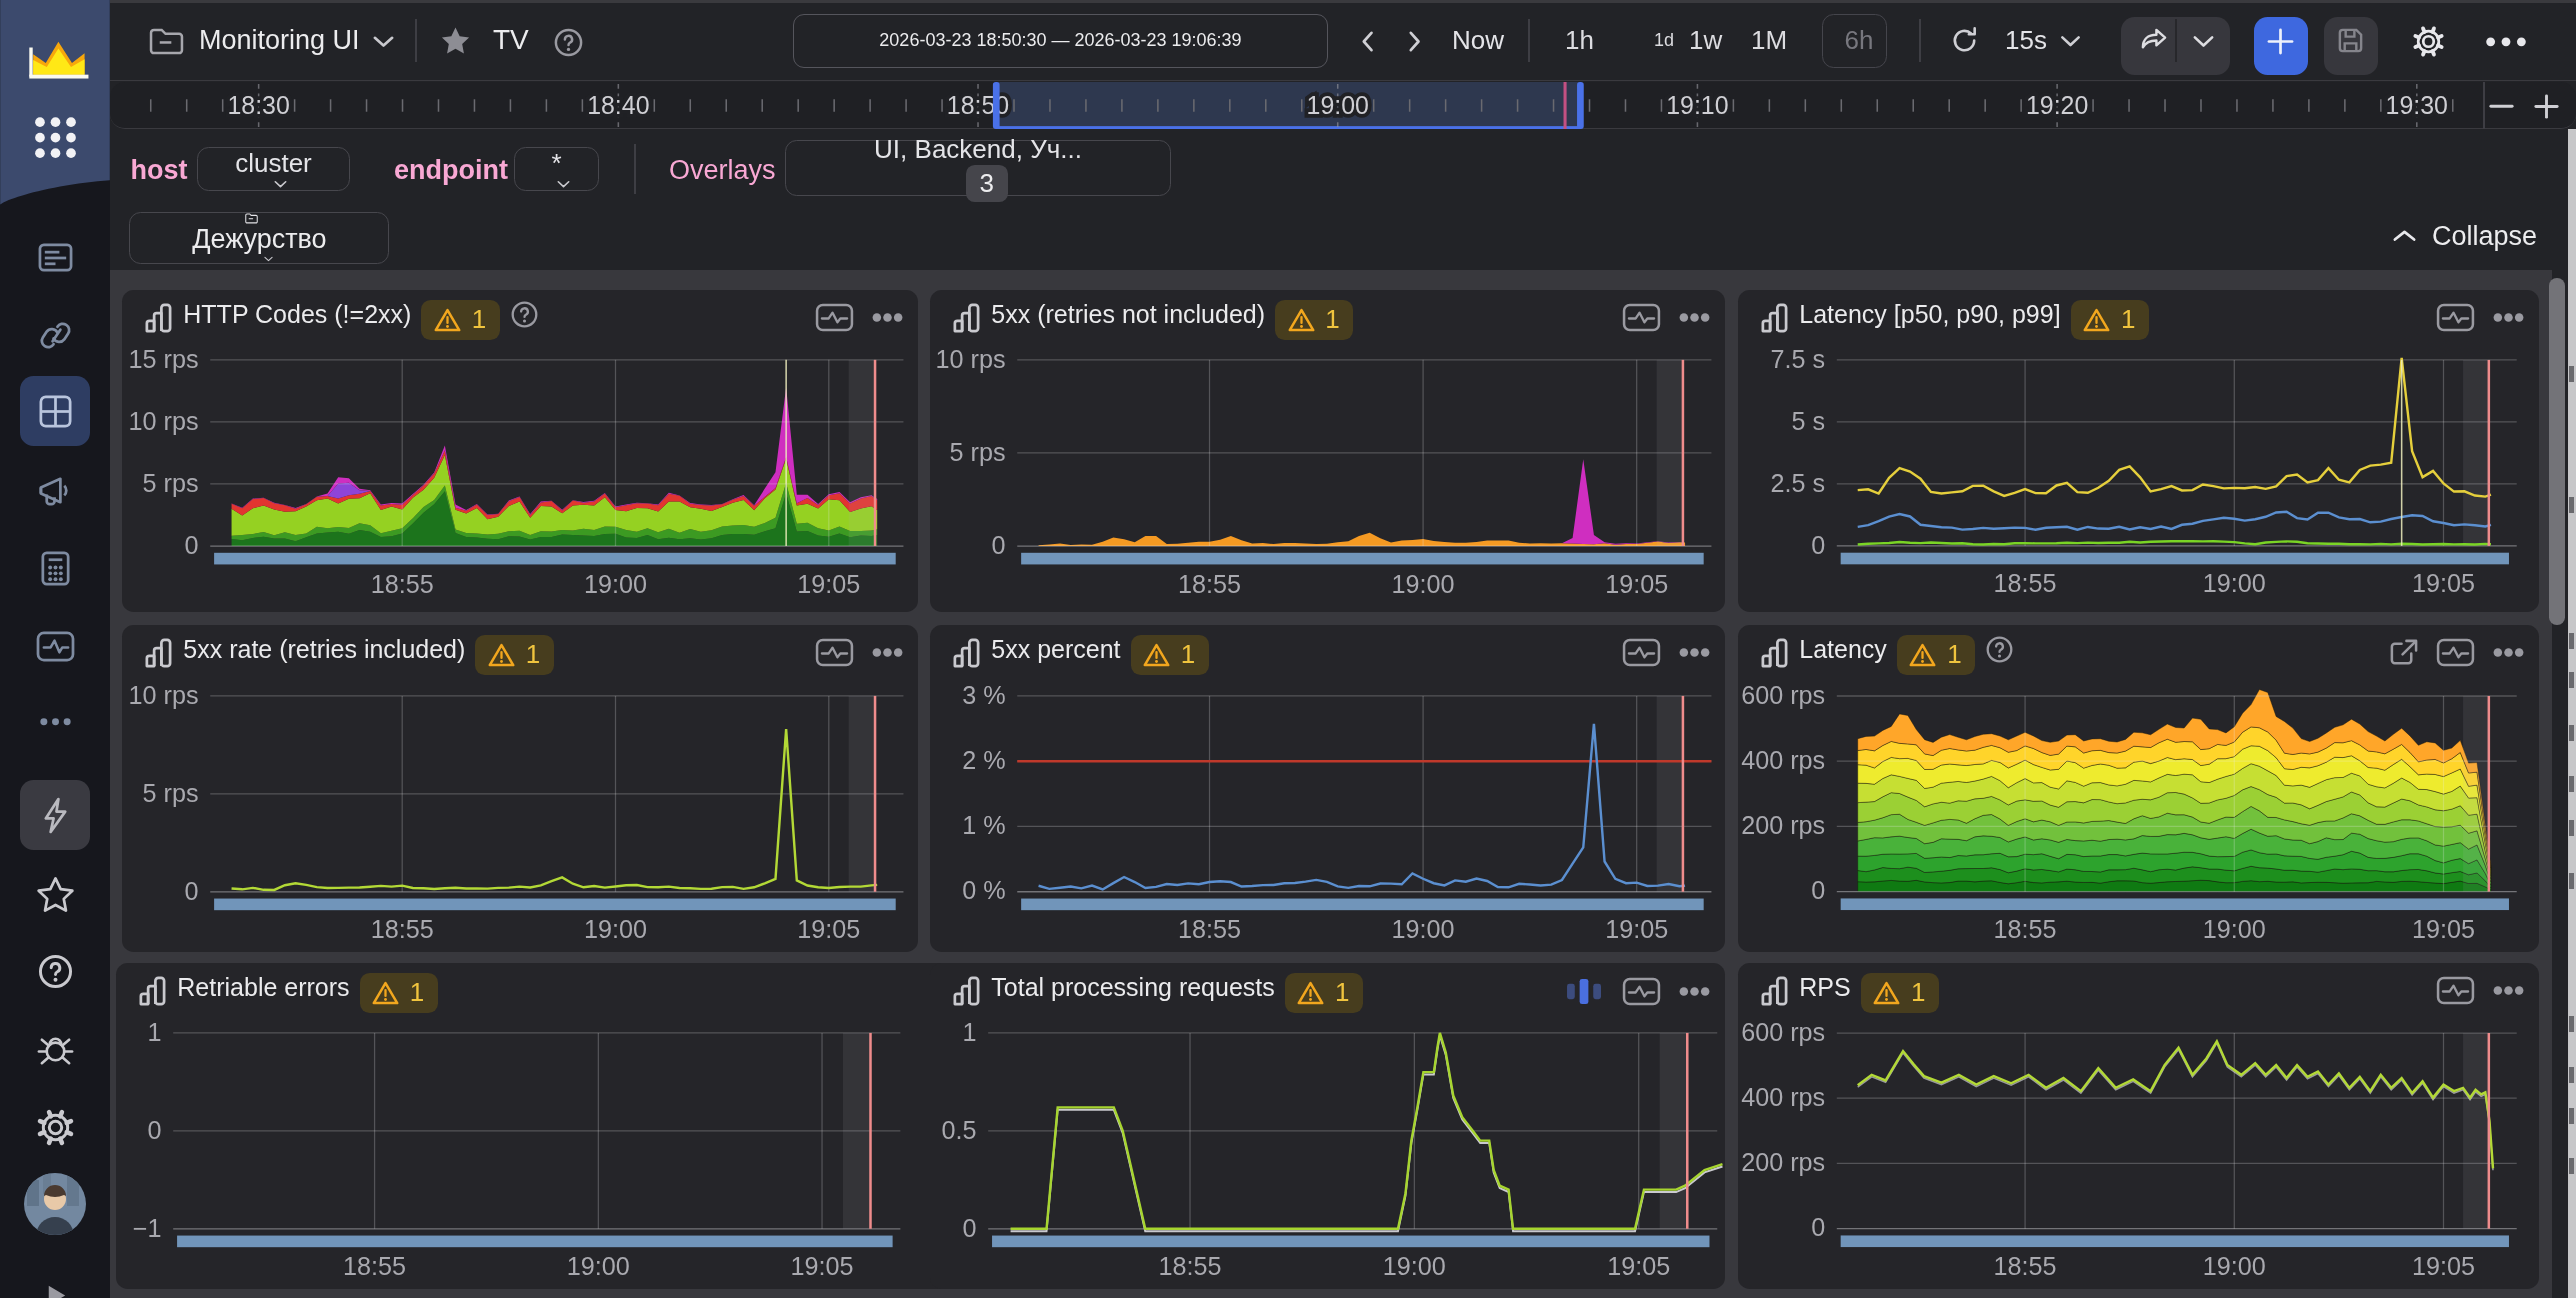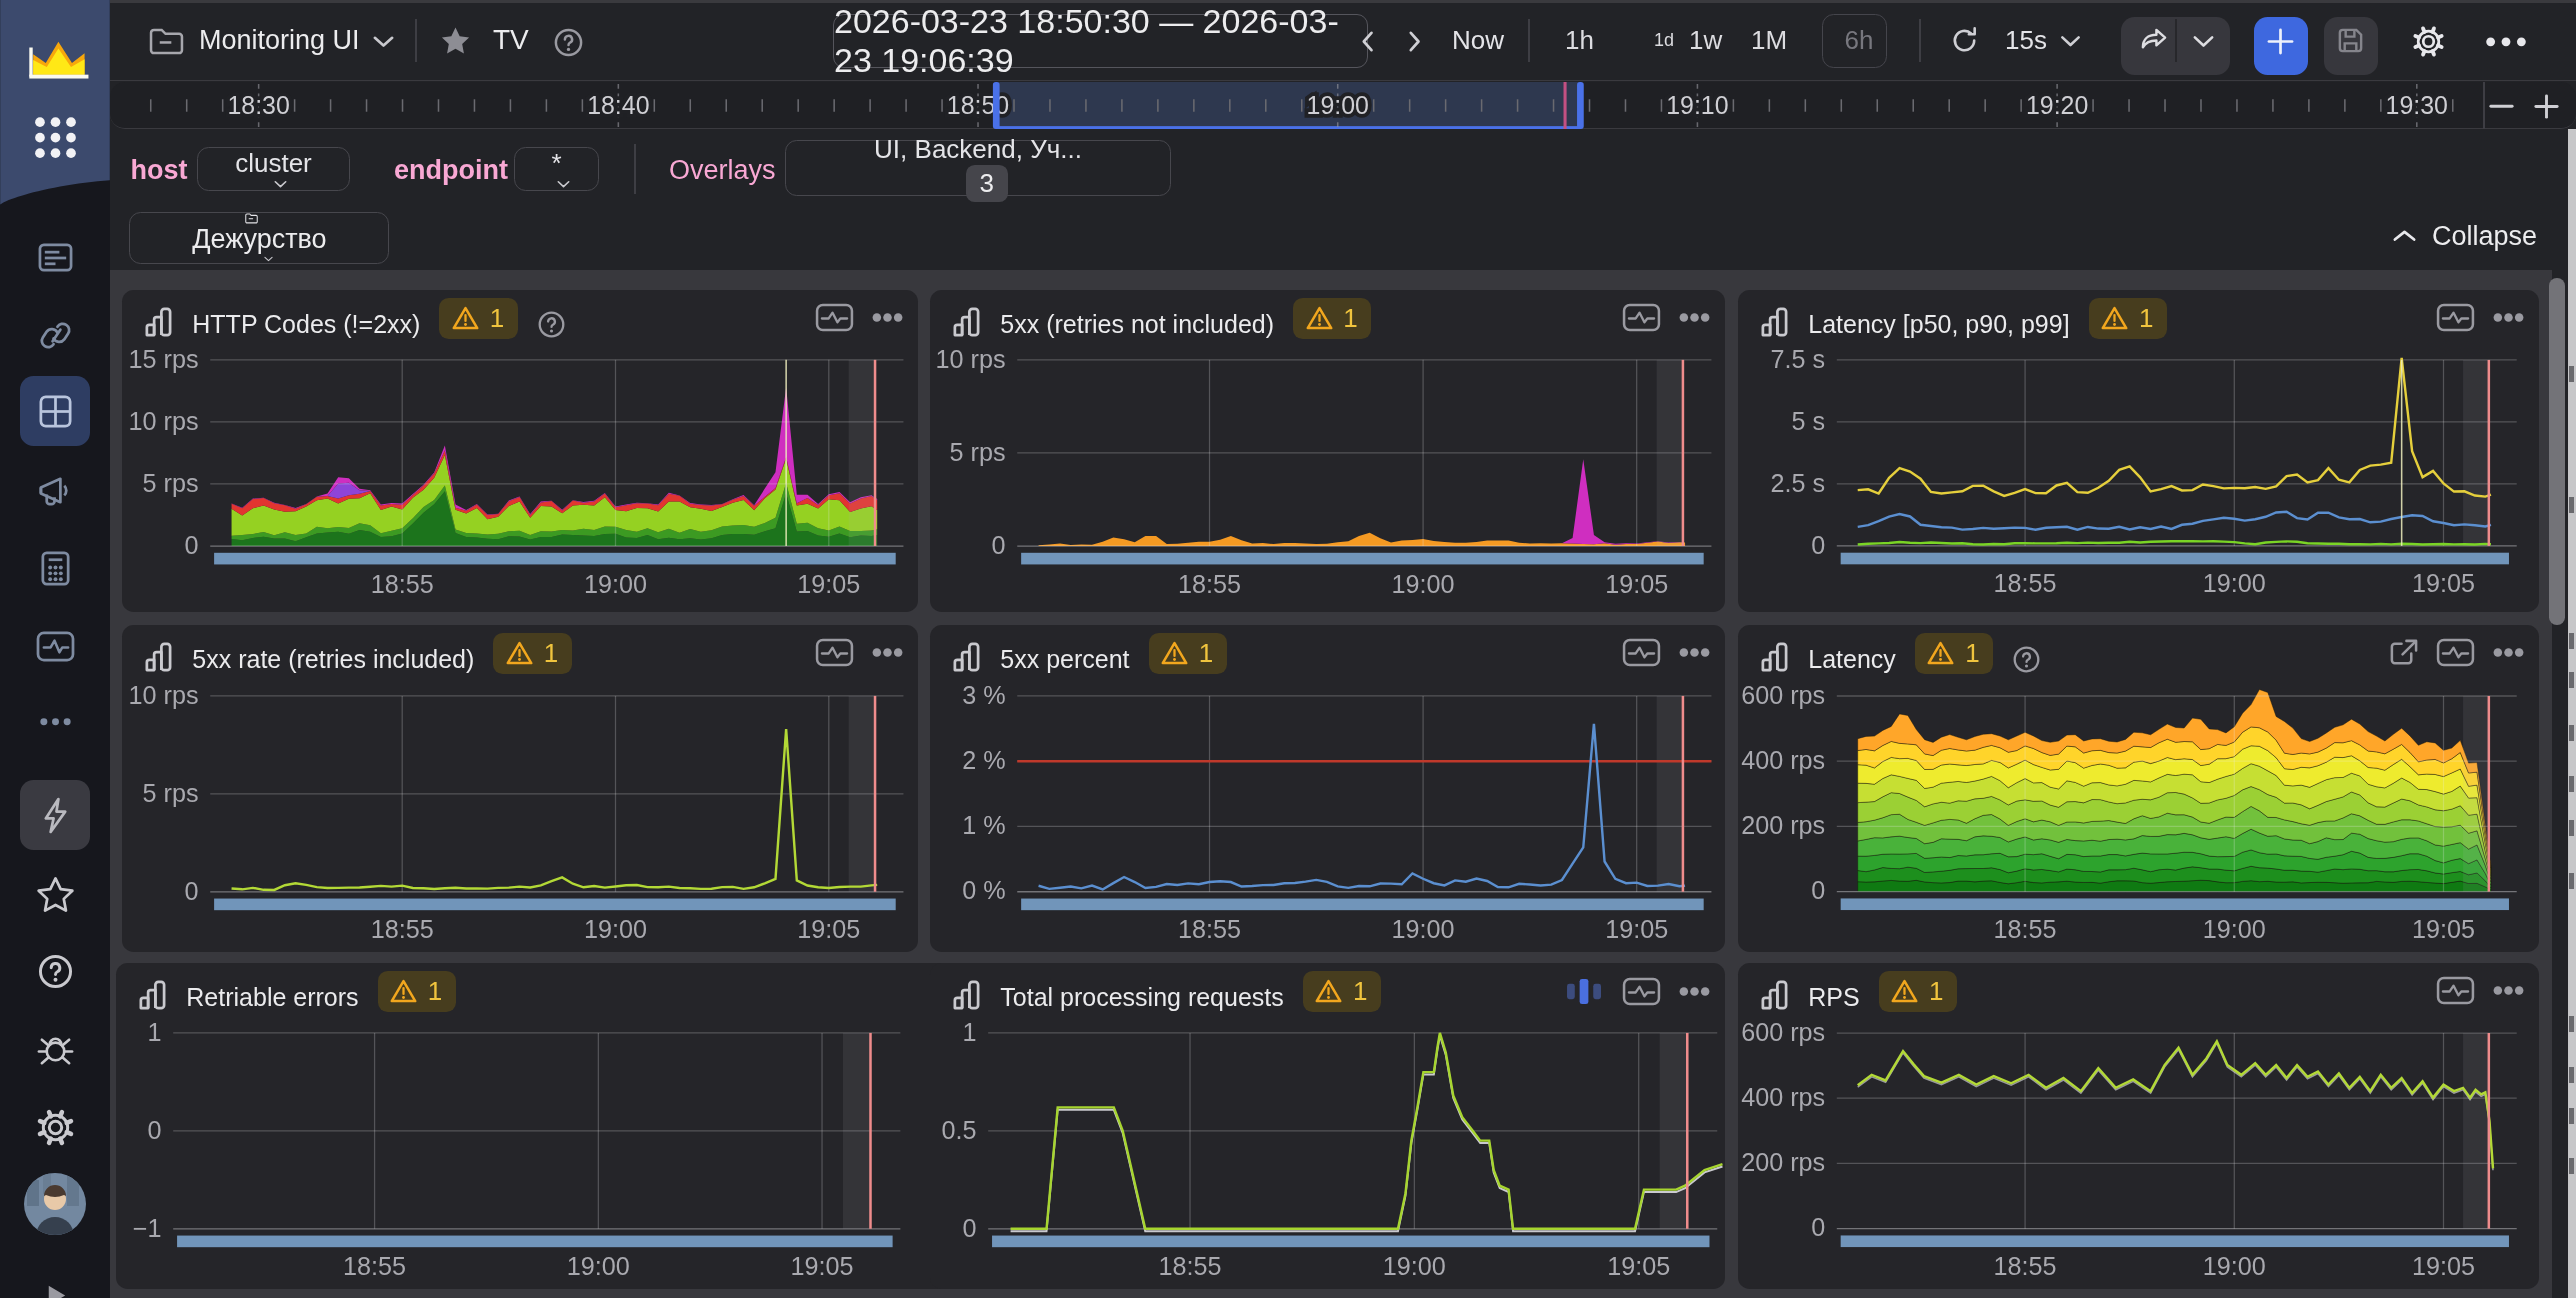--- a/index.html
+++ b/index.html
@@ -4,34 +4,34 @@
 html,body { width:2576px; height:1299px; background:#202125; overflow:hidden;
   font-family:"Liberation Sans", sans-serif; }
 #app { position:relative; width:2576px; height:1299px; background:#222327; }
 .sidebar { position:absolute; left:0; top:0; width:110px; height:1299px; background:#16171d; z-index:5; }
 .sic { position:absolute; left:50%; transform:translateX(-50%); width:70px; height:70px;
   display:flex; align-items:center; justify-content:center; }
 .toolbar { position:absolute; left:110px; top:0; width:2466px; height:81px; background:#222327; border-bottom:1.5px solid #3a3a3f; }
 .tbtext { position:absolute; top:50%; transform:translateY(-50%); white-space:nowrap; }
 .vsep { position:absolute; width:1.5px; background:#3e3e44; }
 .datebox { position:absolute; left:683px; top:13.6px; width:535px; height:54px; border:1.5px solid #55555c;
-  border-radius:11px; color:#ececee; font-size:34px; display:flex; align-items:center; justify-content:center;margin-left:40px; }
+  border-radius:11px; color:#ececee; font-size:18px; display:flex; align-items:center; justify-content:center; }
 .inputbox { position:absolute; left:1712px; top:13.6px; width:65px; height:54px; border:1.5px solid #45454c;
   border-radius:11.6px; color:#77777e; font-size:26px; display:flex; align-items:center; justify-content:center;padding-left:9px; }
 .btn { position:absolute; top:16.5px; height:58px; background:#37373d; border-radius:13.6px; }
 .ruler { position:absolute; left:110px; top:82px; width:2466px; height:47px; background:#1f2024; border-bottom:1.5px solid #3a3a3f;border-radius:15px; }
 .frow { position:absolute; left:110px; top:132px; width:2466px; height:76px; background:#222327; }
 .flab { position:absolute; top:50%; transform:translateY(-50%); font-size:27px; font-weight:700; color:#f9a8d4; }
 .chip { position:absolute; border:1.5px solid #47474d; border-radius:11.6px; display:flex; align-items:center;
   justify-content:center; color:#e4e4e8; font-size:26px;flex-direction:column; }
 .nbadge { background:#45454b; color:#ececee; border-radius:8.7px; padding:2.9px 13.6px; margin-left:17.4px; font-size:26px; }
 .srow { position:absolute; left:110px; top:207px; width:2466px; height:63px; background:#222327; }
 .gridbg { position:absolute; left:110px; top:270px; width:2442px; height:1028px; background:#38383d; }
 .panel { position:absolute; background:#252529; border-radius:11.6px; }
-.ph { position:absolute; left:21.3px; top:9.7px; height:39px; display:flex; align-items:flex-end; gap:19px; }
+.ph { position:absolute; left:21.3px; top:9.7px; height:39px; display:flex; align-items:flex-start; gap:10px; }
 .ptitle { color:#ebebed; font-size:25px; white-space:nowrap; }
 .wbadge { display:inline-flex; align-items:center; gap:9.7px; background:#473d1e; border-radius:9.7px;
   padding:4.8px 13.6px 4.8px 11.6px; }
 .wbadge b { color:#f0c43e; font-size:26px; font-weight:400; }
 .pri { position:absolute; right:11.6px; top:11.6px; display:flex; align-items:center; gap:15.5px; }
 .plot { position:absolute; left:0; top:0; }
 .alab { font-size:26px; fill:#a9a9af; font-family:"Liberation Sans",sans-serif; }
 .scrollbar { position:absolute; left:2549px; top:278px; width:15.5px; height:347px; background:#737378; border-radius:7.8px; z-index:6;}
 .rsliver { position:absolute; left:2568px; top:129px; width:7.8px; height:1170px; background:#c7c7c9; z-index:7; }
 </style></head><body>

